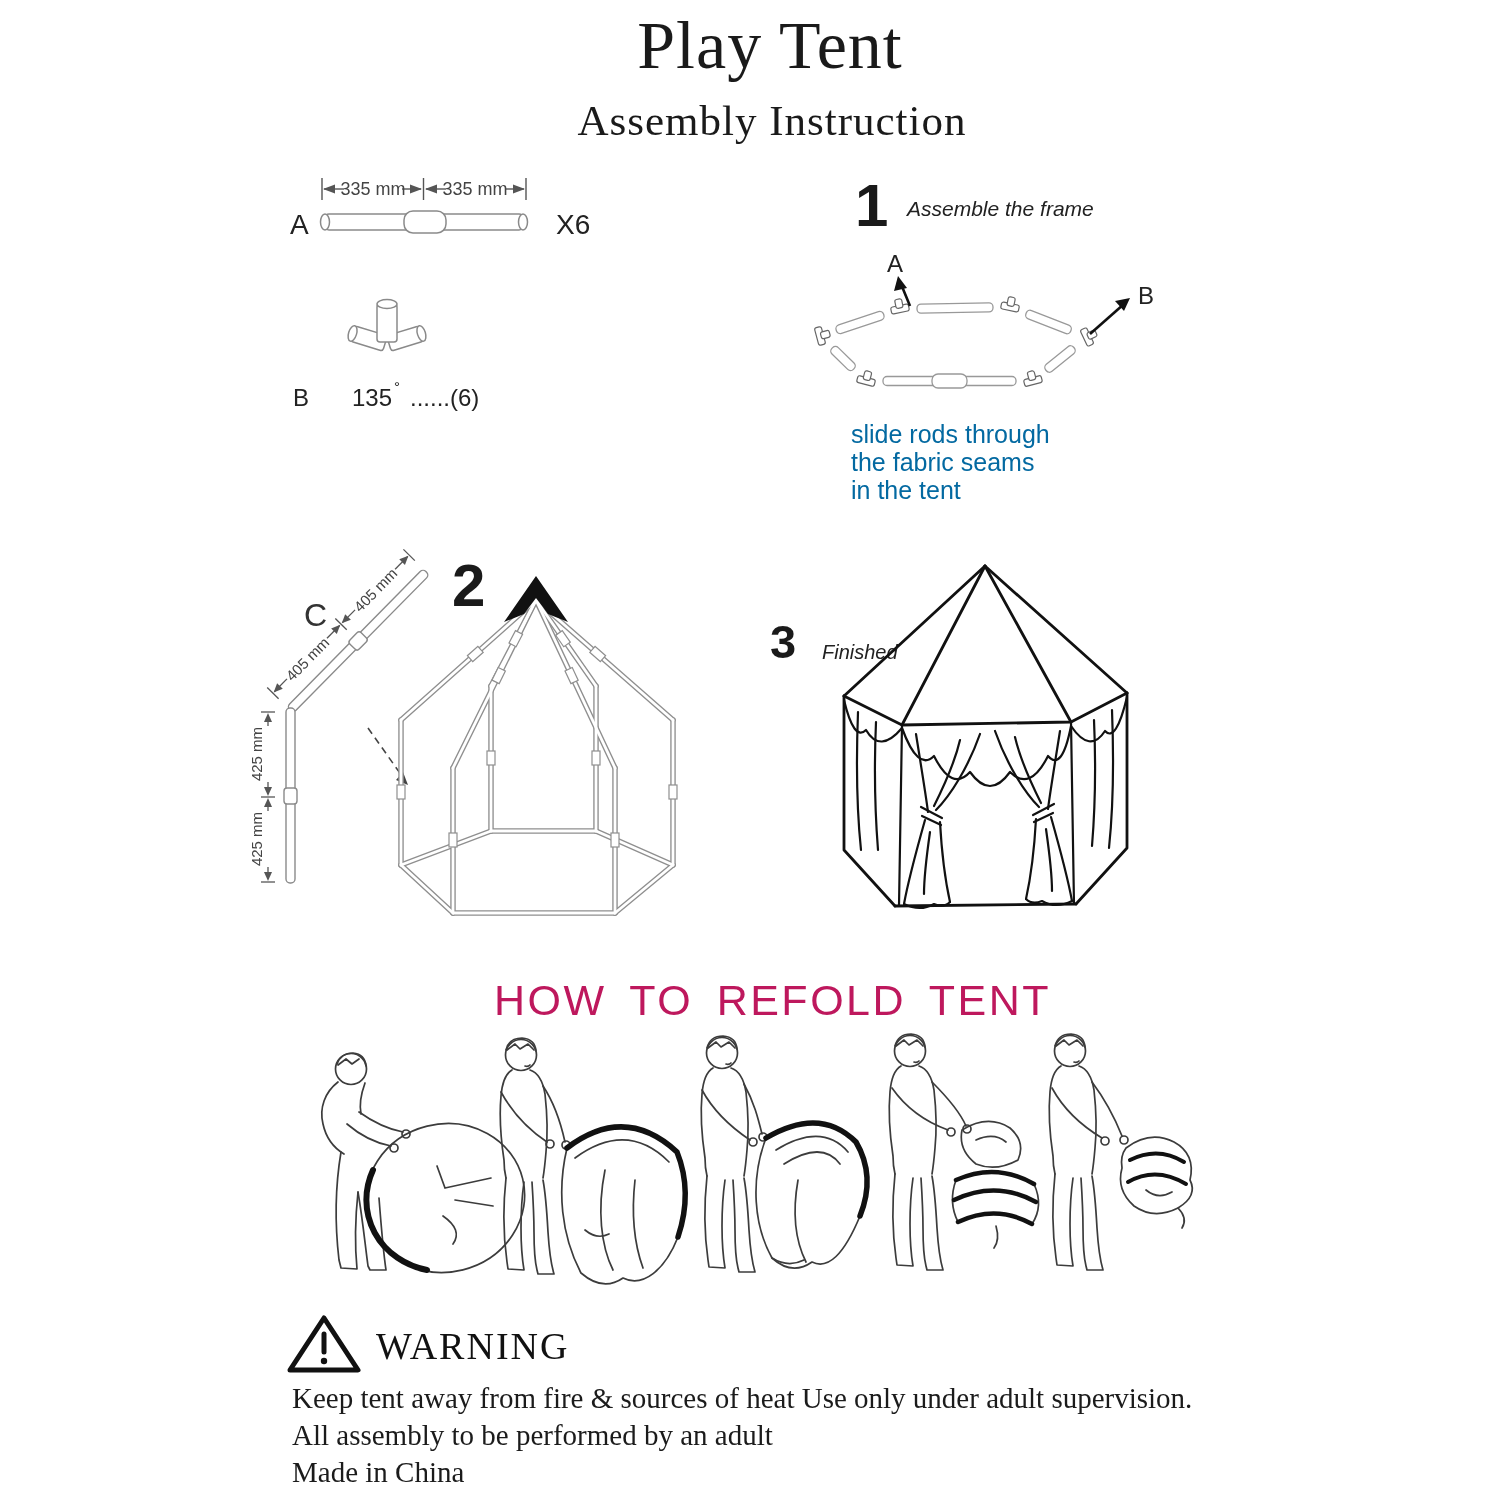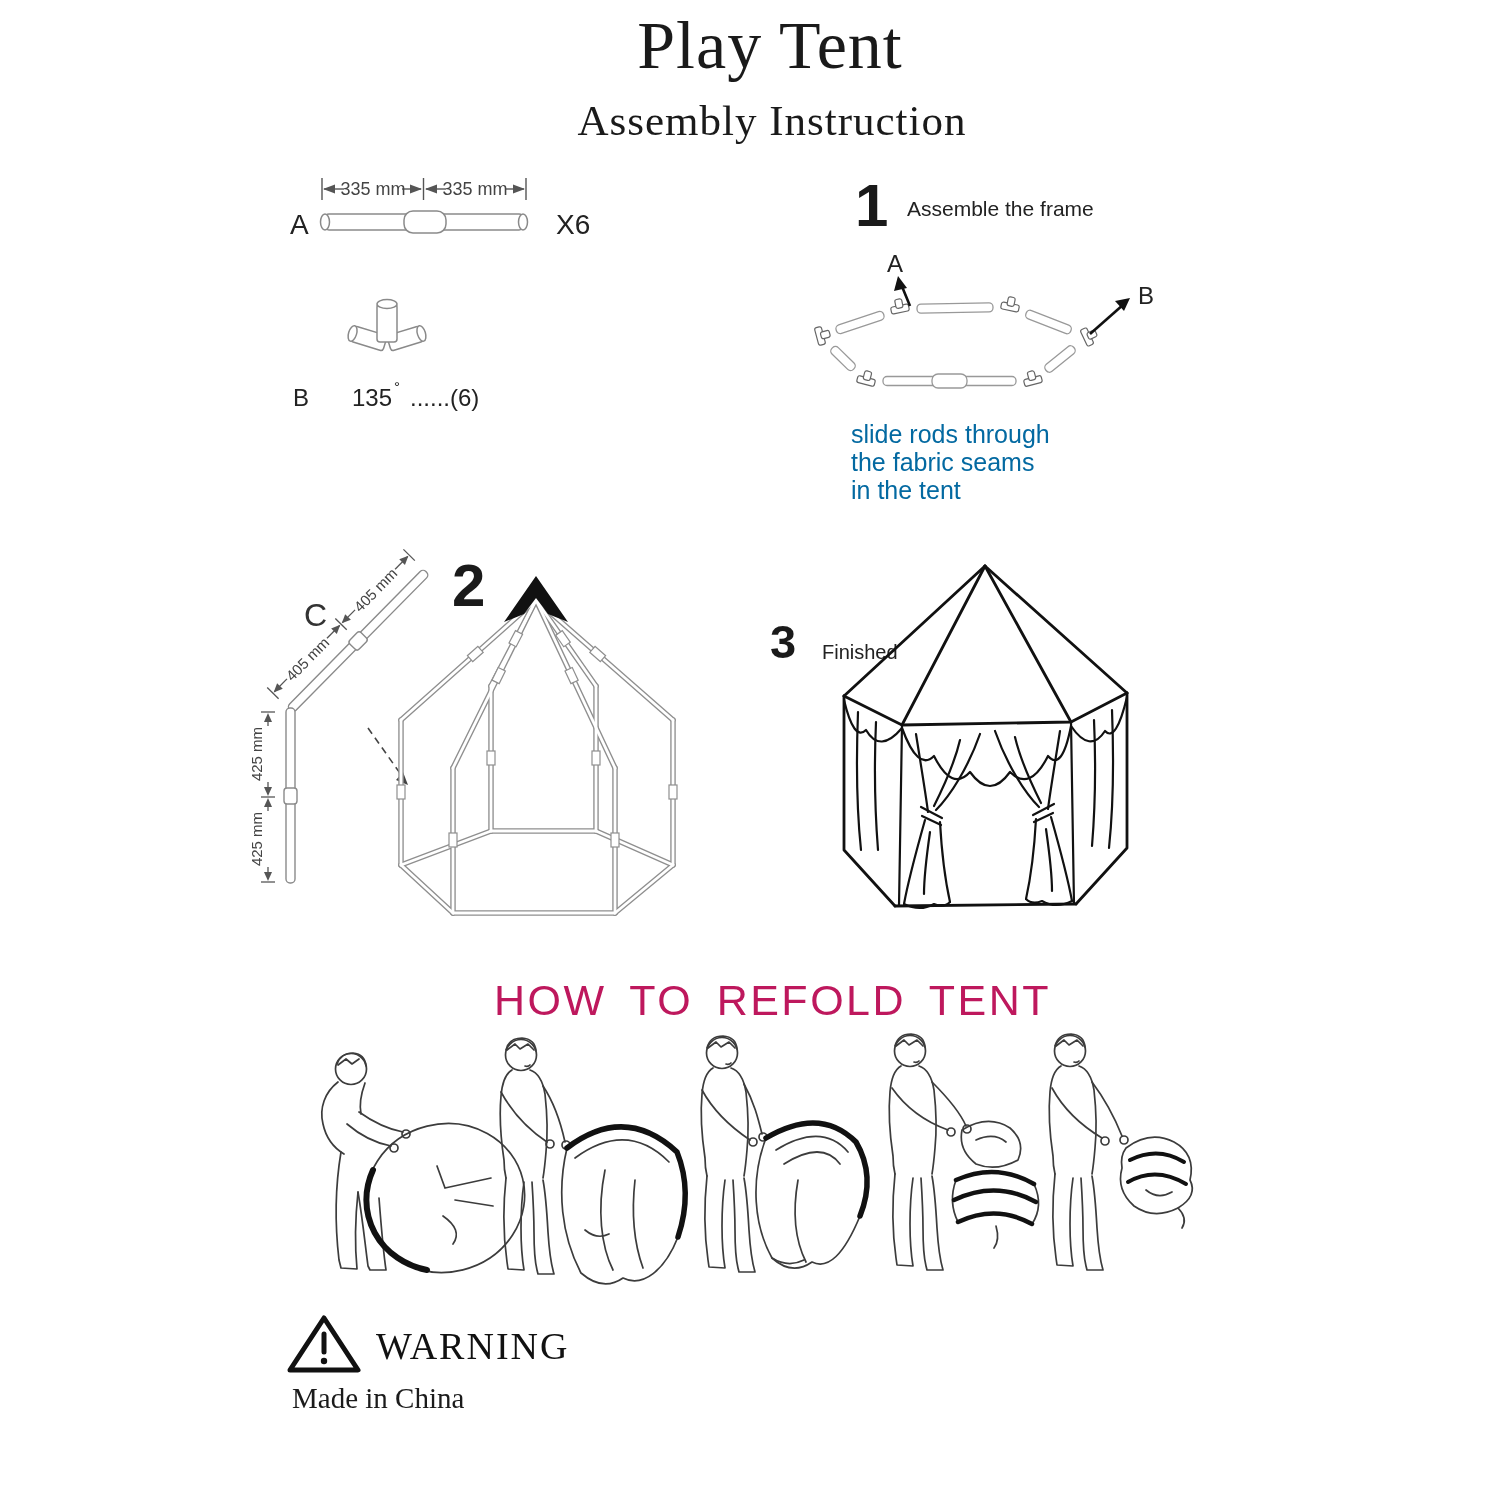--- a/index.html
+++ b/index.html
@@ -6,21 +6,21 @@
   #page{
     position:relative;width:1500px;height:1500px;background:#ffffff;
     font-family:"Liberation Sans",sans-serif;color:#1a1a1a;overflow:hidden;
   }
   .abs{position:absolute;}
   .serif{font-family:"Liberation Serif",serif;}
   .title{font-size:68px;letter-spacing:1px;white-space:nowrap;}
   .subtitle{font-size:43px;letter-spacing:1px;white-space:nowrap;}
   .stepnum{font-weight:bold;font-size:60px;line-height:1;}
   .stepnum.small{font-size:47px;}
-  .caption{font-size:21px;color:#222;}
+  .caption{font-size:21px;color:#222;font-style:italic;}
   .note{font-size:25px;line-height:28px;color:#0369a1;}
   .bspec{font-size:24px;color:#222;}
   .refold-heading{font-size:43px;letter-spacing:2.5px;word-spacing:9px;color:#be185d;white-space:nowrap;}
   .warn-title{font-size:38px;letter-spacing:2px;color:#111;}
   .warn-line{font-size:29px;line-height:37px;color:#1b1b1b;white-space:nowrap;}
   svg{display:block;}
   svg text{font-family:"Liberation Sans",sans-serif;}
 </style>
 </head>
 <body>
@@ -381,16 +381,18 @@
     </g>
   </svg>
 
   <svg class="abs" style="left:286px;top:1312px;" width="76" height="64" viewBox="0 0 76 64">
     <path d="M38,6 L72,58 L4,58 Z" fill="none" stroke="#111" stroke-width="5" stroke-linejoin="round"></path>
     <line x1="38" y1="22" x2="38" y2="40" stroke="#111" stroke-width="5" stroke-linecap="round"></line>
     <circle cx="38" cy="49" r="3.2" fill="#111"></circle>
   </svg>
   <div class="abs serif warn-title" style="left:376px;top:1324px;">WARNING</div>
   <div class="abs" style="left:292px;top:1380px;">
+    <div class="serif warn-line">Keep tent away from fire &amp; sources of heat Use only under adult supervision.</div>
+    <div class="serif warn-line">All assembly to be performed by an adult</div>
     <div class="serif warn-line">Made in China</div>
   </div>
 
 </div>
 
 </body></html>

